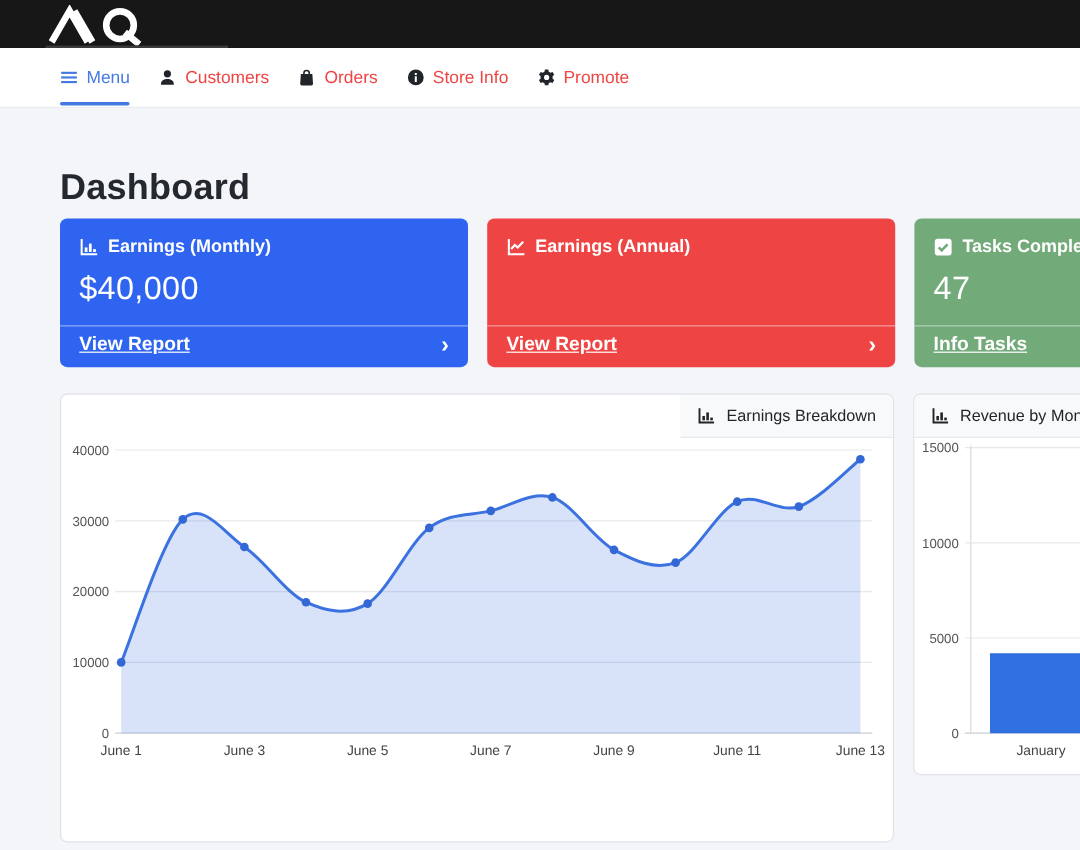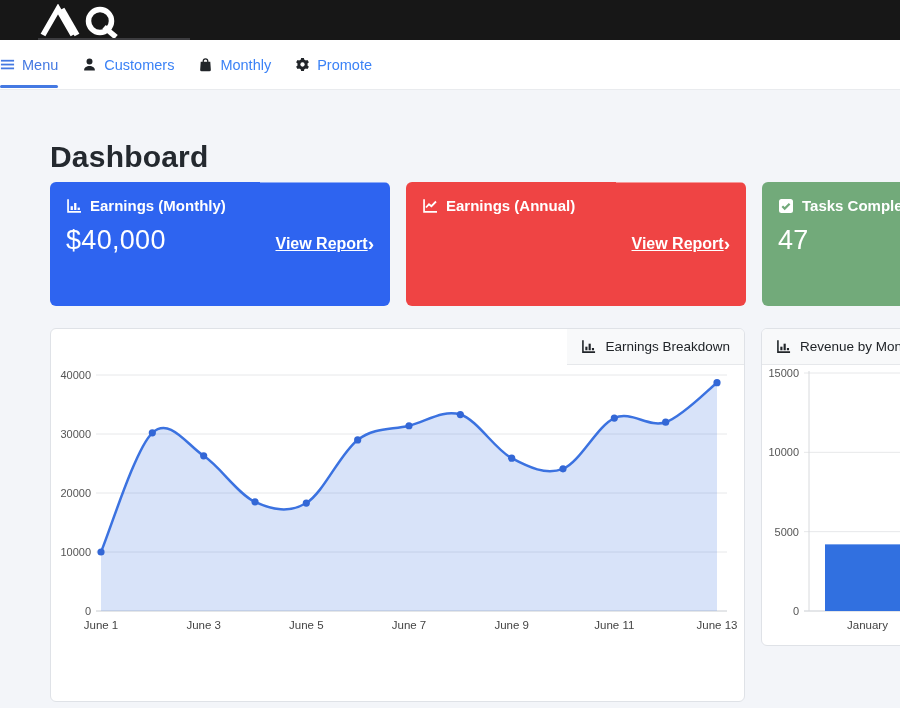--- a/index.html
+++ b/index.html
@@ -7,37 +7,37 @@
   body { font-family:"Liberation Sans", sans-serif; background:#f3f5f9; }
 
   
   .topbar { height:40px; background:#171717; display:flex; align-items:flex-end; padding-left:38px; }
   .logo-wrap { display:flex; flex-direction:column; }
   .logo-svg { display:block; }
   .logo-underline { width:152px; height:2px; background:#3c3c3f; }
 
   
   .navbar { height:50px; background:#ffffff; border-bottom:1px solid #e9ebee;
-            display:flex; align-items:stretch; }
+            display:flex; align-items:stretch; padding-left:50px; }
   .nav-item { display:flex; align-items:center; gap:7px; margin-right:24px; position:relative;
-              font-size:14.5px; color:#3b82f6; cursor:pointer; }
+              font-size:14.5px; color:#ef4444; cursor:pointer; }
   .nav-item svg { display:block; }
   .nav-item.active { color:#4479e2; }
   .nav-item.active .nav-underline { position:absolute; left:0; right:0; bottom:1px; height:3px;
               background:#4479e2; border-radius:2px; }
 
   
   .main { padding-left:50px; width:1110px; }
   .page-title { font-size:30px; font-weight:600; color:#24292f; margin-top:50px; margin-bottom:8px;
                 letter-spacing:.2px; }
 
   
   .stats-row { display:flex; gap:16px; }
   .stat-card { width:340px; height:124px; border-radius:6px; color:#fff;
-               display:flex; flex-direction:row; overflow:hidden; }
+               display:flex; flex-direction:column; overflow:hidden; }
   .stat-body { padding:15px 16px 0 16px; flex:1; }
   .stat-title { display:flex; align-items:center; gap:8px; font-size:15px; font-weight:bold; }
   .stat-title svg { display:block; }
   .stat-value { font-size:27px; font-weight:normal; margin-top:11px; letter-spacing:.3px; }
   .stat-footer { border-top:1px solid rgba(255,255,255,.45); padding:7px 16px 9px 16px;
                  display:flex; align-items:center; justify-content:space-between; }
   .stat-link { font-size:16px; font-weight:bold; color:#fff; text-decoration:underline; cursor:pointer; }
   .stat-chevron { font-size:19px; line-height:12px; font-weight:bold; cursor:pointer; }
 
   
@@ -83,21 +83,28 @@
   <div class="nav-item">
     <svg width="15" height="15" viewBox="0 0 16 16" fill="#212529">
       <path d="M8 8a3.2 3.2 0 1 0 0-6.4A3.2 3.2 0 0 0 8 8zm0 1.5c-3.1 0-5.7 1.8-5.7 4.1v.9h11.4v-.9c0-2.3-2.6-4.1-5.7-4.1z"></path>
     </svg>
     <span>Customers</span>
   </div>
   <div class="nav-item">
     <svg width="15" height="15" viewBox="0 0 16 16" fill="#212529">
       <path d="M8 1.2a3.1 3.1 0 0 0-3.1 3.1v.7H2.9l-.6 8.5A1.6 1.6 0 0 0 3.9 15.2h8.2a1.6 1.6 0 0 0 1.6-1.7L13.1 5h-2v-.7A3.1 3.1 0 0 0 8 1.2zM6.3 5v-.7a1.7 1.7 0 1 1 3.4 0V5H6.3z"></path>
     </svg>
-    <span>Monthly</span>
+    <span>Orders</span>
+  </div>
+  <div class="nav-item">
+    <svg width="15" height="15" viewBox="0 0 16 16">
+      <circle cx="8" cy="8" r="7" fill="#212529"></circle>
+      <path fill="#ffffff" d="M7.1 4.1h1.8v1.7H7.1zM7.1 7h1.8v5H7.1z"></path>
+    </svg>
+    <span>Store Info</span>
   </div>
   <div class="nav-item">
     <svg width="15" height="15" viewBox="0 0 16 16">
       <path fill="#212529" d="M9.5 1l.4 1.9c.6.2 1.1.5 1.6.9l1.8-.7 1.5 2.6-1.5 1.2a5.6 5.6 0 0 1 0 2.2l1.5 1.2-1.5 2.6-1.8-.7c-.5.4-1 .7-1.6.9L9.5 15h-3l-.4-1.9a5.6 5.6 0 0 1-1.6-.9l-1.8.7-1.5-2.6 1.5-1.2a5.6 5.6 0 0 1 0-2.2L1.2 5.7l1.5-2.6 1.8.7c.5-.4 1-.7 1.6-.9L6.5 1h3z"></path>
       <circle cx="8" cy="8" r="2.3" fill="#ffffff"></circle>
     </svg>
     <span>Promote</span>
   </div>
 </div>
 

